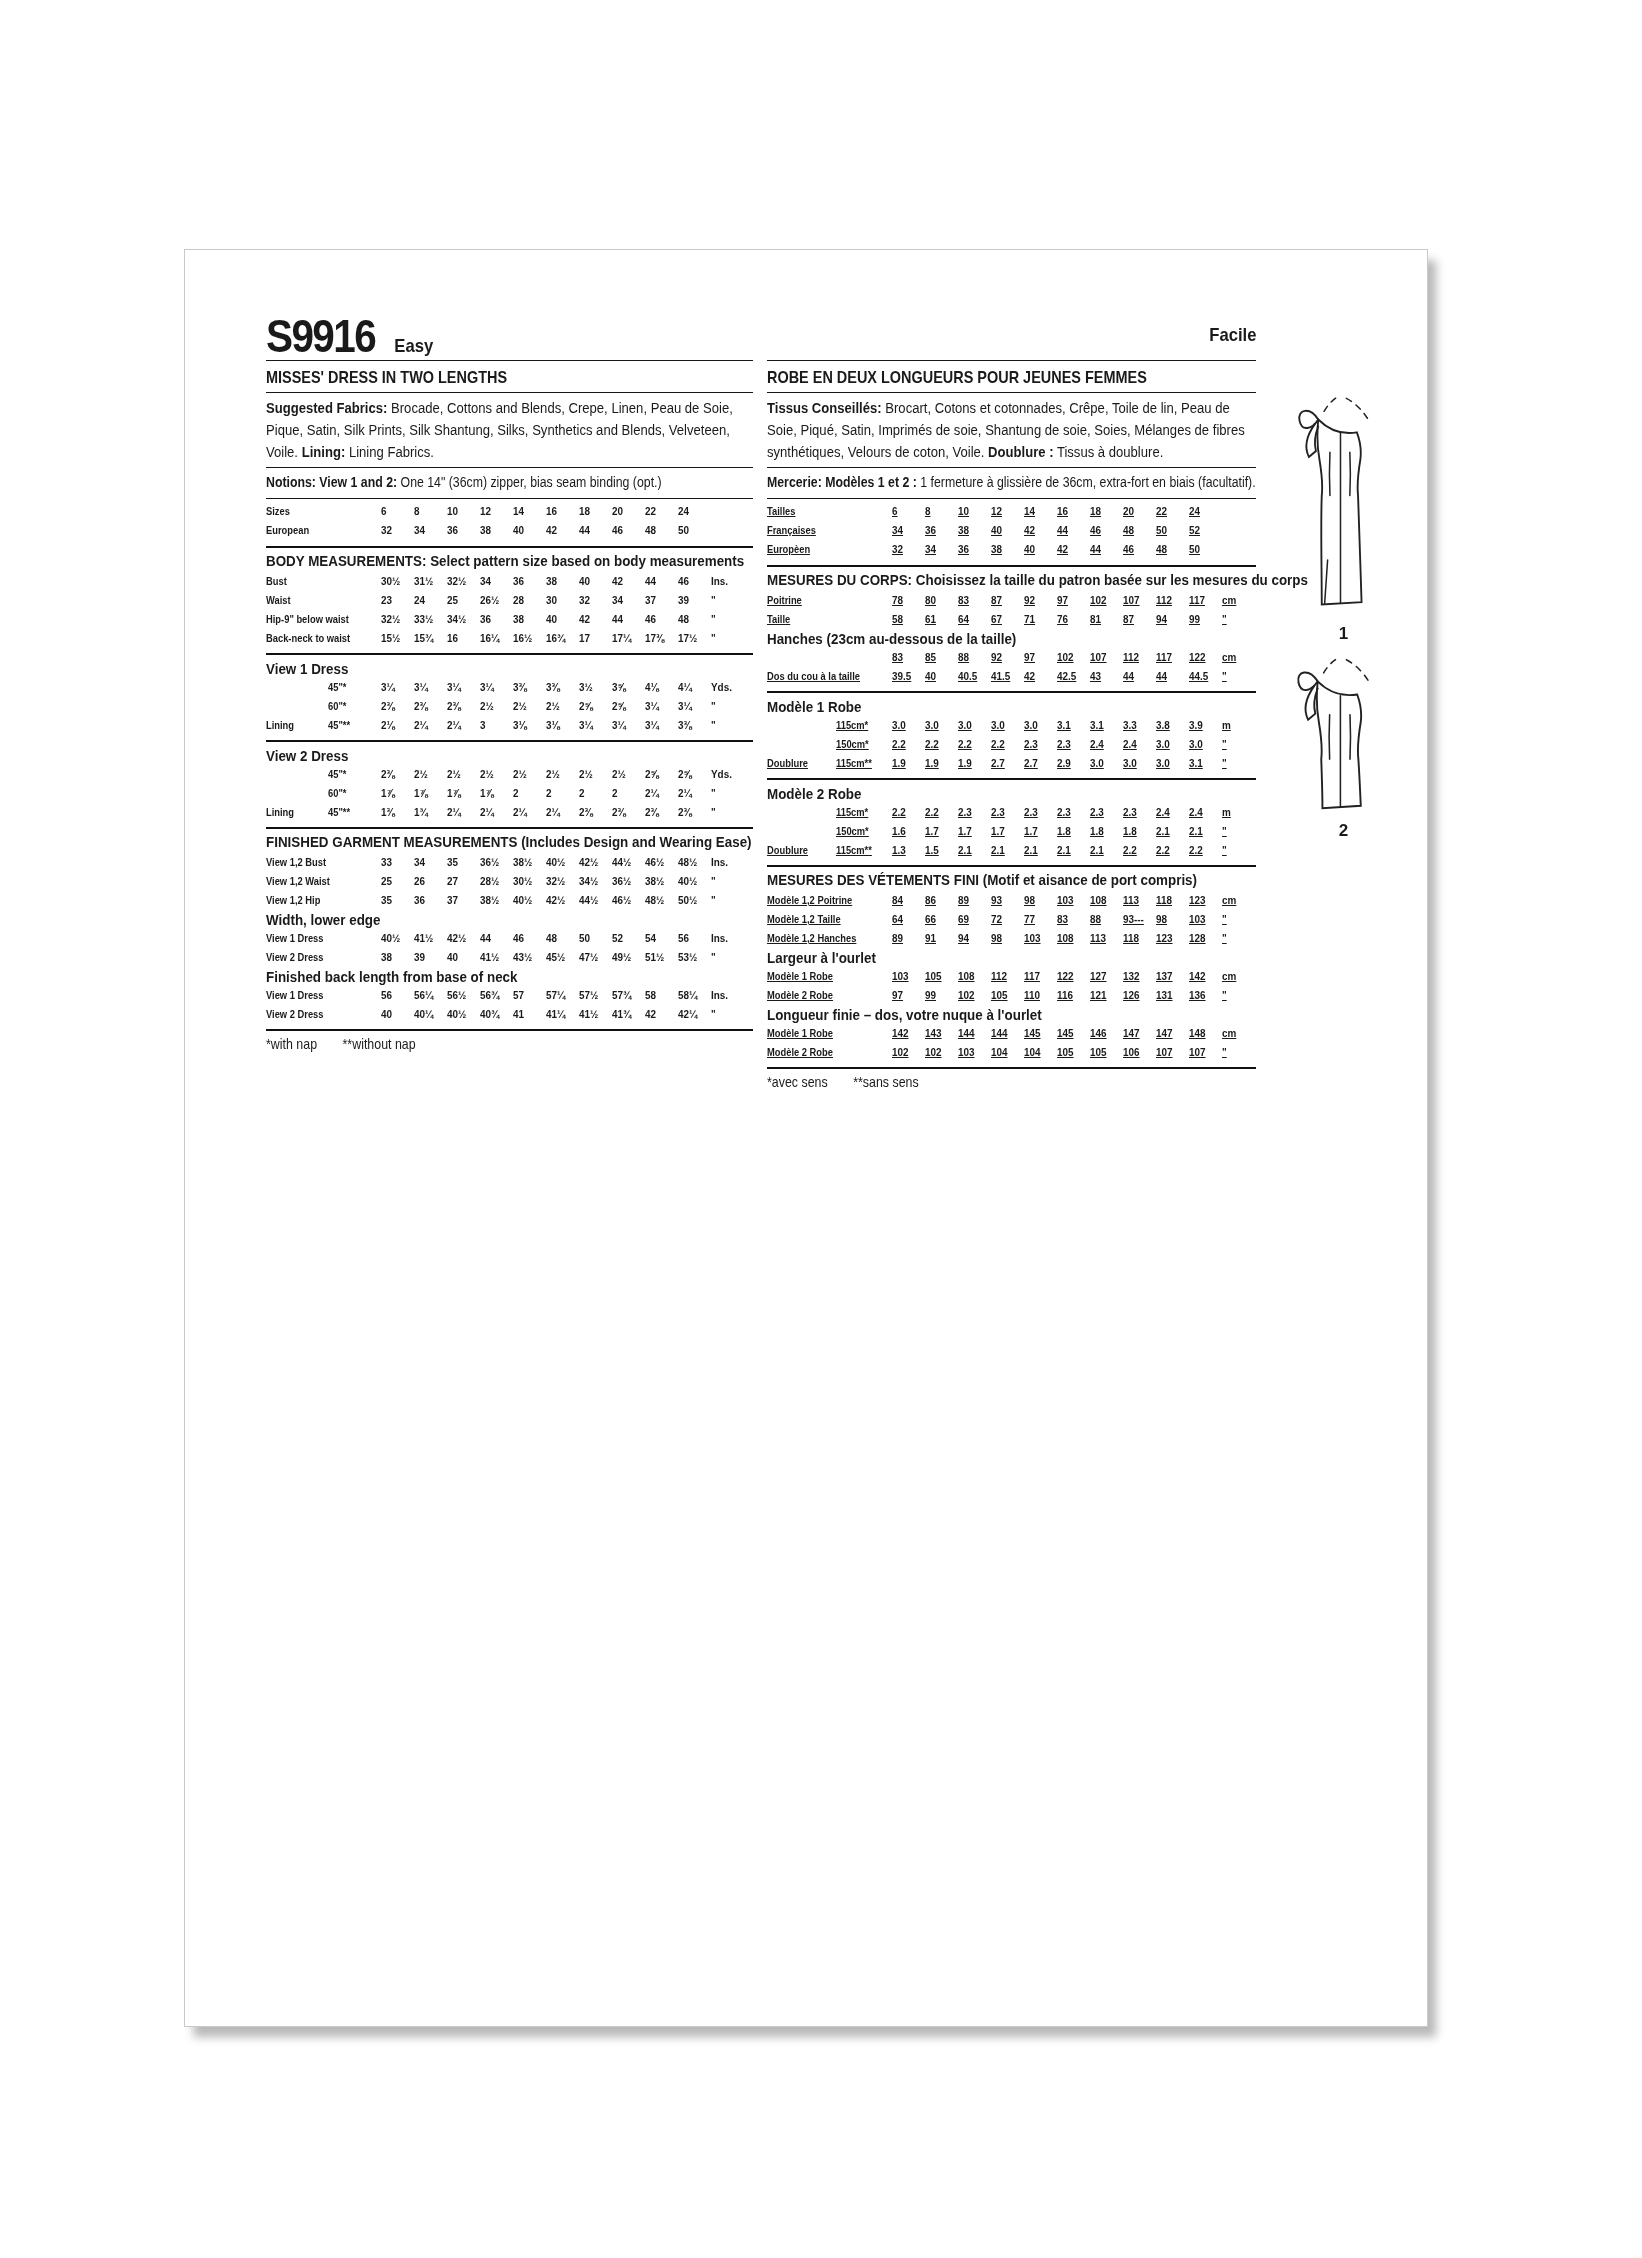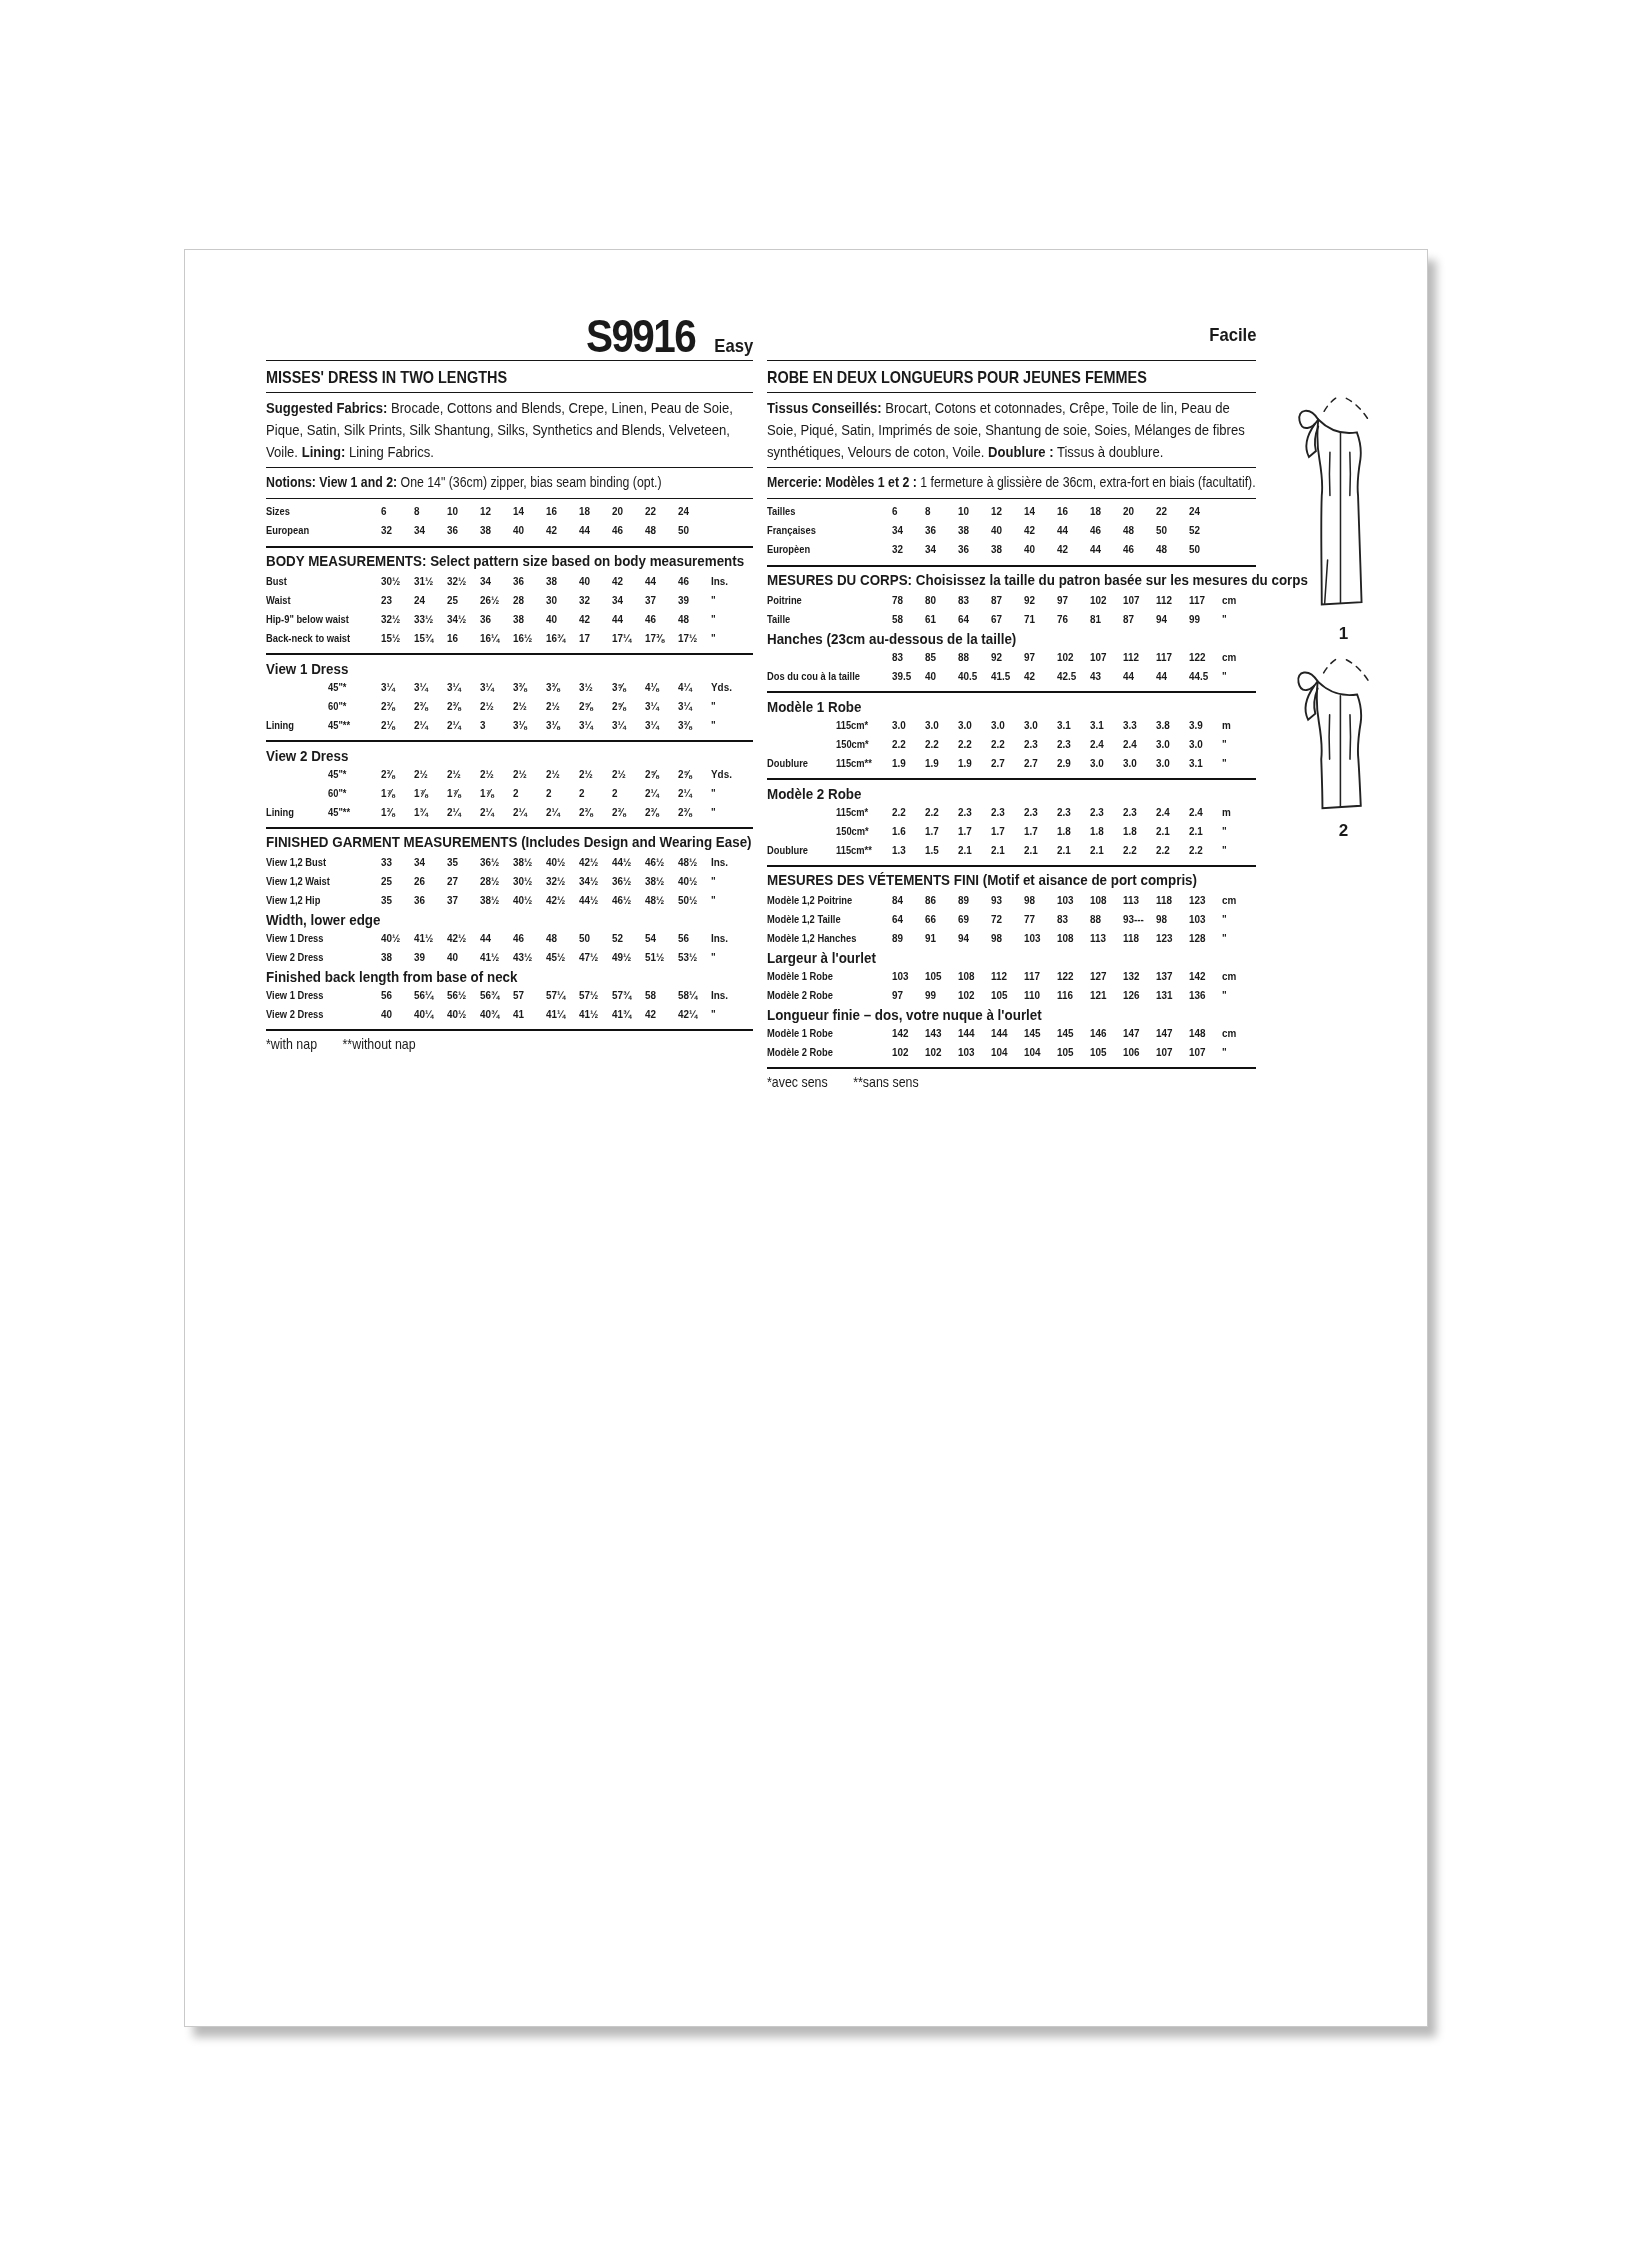--- a/index.html
+++ b/index.html
@@ -12,38 +12,38 @@
     position:absolute;left:184px;top:249px;width:1242px;height:1776px;
     background:#ffffff;border:0.9px solid #c9c9c9;
     box-shadow:8.8px 10.6px 8.8px rgba(0,0,0,0.28);
     overflow:hidden;
   }
   .col{position:absolute;top:62px;}
   .colL{left:81px;width:487px;}
   .colR{left:582px;width:489px;}
 
   
-  .code-row{display:flex;justify-content:flex-end;align-items:flex-end;height:44px;}
+  .code-row{display:flex;justify-content:flex-start;align-items:flex-end;height:44px;}
   .pattern-code{font-size:46px;font-weight:bold;letter-spacing:-1.8px;transform:scaleX(.88);transform-origin:0 100%;line-height:39px;}
   .difficulty{font-size:18.5px;font-weight:bold;transform:scaleX(.9);transform-origin:100% 100%;line-height:21px;}
   .facile-row{display:flex;justify-content:flex-end;align-items:center;height:44px;}
 
   .rule{border-top:1.8px solid #161616;margin:4.4px 0 3.5px 0;}
   .rule-h{border-top:2.6px solid #111;margin:5.3px 0 3.5px 0;}
 
   .sec-title{font-size:17px;font-weight:bold;white-space:nowrap;width:118%;transform:scaleX(.85);transform-origin:0 0;line-height:21px;margin-top:5.3px;}
   .para{font-size:15.4px;line-height:22px;width:118%;transform:scaleX(.85);transform-origin:0 0;margin:2.6px 0 1.8px 0;}
   .para b{font-weight:bold;}
   .one-line{font-size:15.4px;line-height:22px;white-space:nowrap;width:126%;transform:scaleX(.80);transform-origin:0 0;margin:1.8px 0 1.8px 0;}
   .one-line b{font-weight:bold;}
 
   
   .tbl{margin-top:1.8px;}
   .trow{display:grid;grid-template-columns:62px 53px repeat(10,33px) 1fr;height:19px;line-height:19px;font-size:11px;font-weight:bold;}
-  .colR .trow{grid-template-columns:69px 56px repeat(10,33px) 1fr;}
+  .colR .trow{grid-template-columns:69px 56px repeat(10,33px) 1fr;text-decoration:underline;}
   .trow-head{height:19px;line-height:19px;font-size:15.4px;font-weight:bold;white-space:nowrap;width:115%;transform:scaleX(.87);transform-origin:0 0;}
   .tl,.ts{transform:scaleX(.85);transform-origin:left center;white-space:nowrap;}
   .tv,.tu{transform:scaleX(.9);transform-origin:left center;white-space:nowrap;}
   .footnote{display:flex;gap:30px;font-size:14.6px;line-height:19.4px;margin-top:3.5px;transform:scaleX(.85);transform-origin:0 0;white-space:nowrap;}
 
   
   .illus{position:absolute;left:1090px;top:132px;width:137px;text-align:center;}
   .illus svg{display:block;margin:0 auto;}
   .fig-label{font-size:17px;font-weight:bold;line-height:19.4px;margin-top:1.8px;}
   .fig2{margin-top:23px;}

